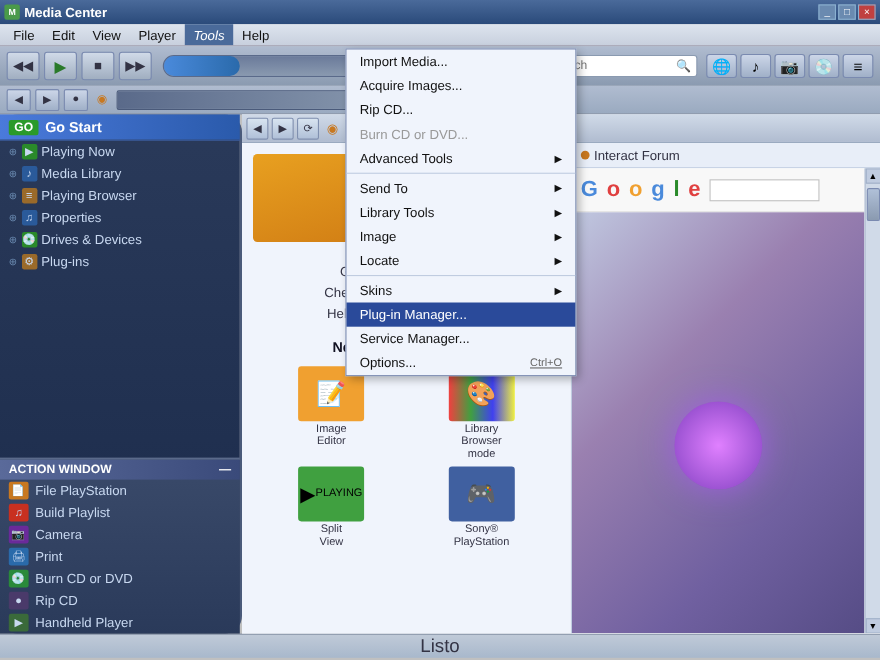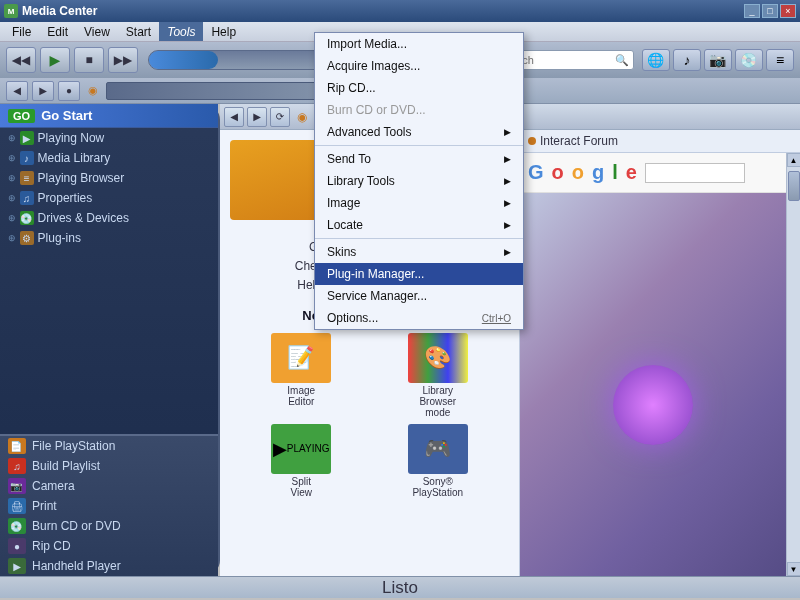--- a/index.html
+++ b/index.html
@@ -314,21 +314,21 @@
     
     #dropdown-overlay {
       position: fixed;
       top: 0; left: 0;
       width: 800px; height: 600px;
       z-index: 100;
       pointer-events: none;
     }
     #tools-menu {
       position: absolute;
-      top: 32px; left: 314px;
+      top: 44px; left: 314px;
       width: 210px;
       background: #f0f4fc;
       border: 1px solid #7a8ab0;
       box-shadow: 3px 3px 8px rgba(0,0,0,0.3);
       z-index: 200;
       pointer-events: all;
     }
     .dd-item {
       display: flex; align-items: center; justify-content: space-between;
       padding: 4px 12px;
@@ -364,21 +364,21 @@
     <div class="titlebar-btn">_</div>
     <div class="titlebar-btn">□</div>
     <div class="titlebar-btn" style="background:#c04040;">×</div>
   </div>
 </div>
 
 <div id="menubar">
   <div class="menu-item">File</div>
   <div class="menu-item">Edit</div>
   <div class="menu-item">View</div>
-  <div class="menu-item">Start</div>
+  <div class="menu-item">Player</div>
   <div class="menu-item active">Tools</div>
   <div class="menu-item">Help</div>
 </div>
 
 <div id="toolbar">
   <div class="tb-btn">◀◀</div>
   <div class="tb-btn" style="color:#2a7a2a; font-size:14px;">▶</div>
   <div class="tb-btn">■</div>
   <div class="tb-btn">▶▶</div>
   <div id="tb-progress">
@@ -445,20 +445,24 @@
         <span>Drives &amp; Devices</span>
       </div>
       <div class="nav-item">
         <span class="expand">⊕</span>
         <span class="nav-icon orange">⚙</span>
         <span>Plug-ins</span>
       </div>
     </div>
 
     <div id="action-window">
+      <div id="action-title">
+        <span>ACTION WINDOW</span>
+        <span style="cursor:pointer;">—</span>
+      </div>
       <div class="action-item">
         <span class="action-icon ai-orange">📄</span>
         <span>File PlayStation</span>
       </div>
       <div class="action-item">
         <span class="action-icon ai-red">♫</span>
         <span>Build Playlist</span>
       </div>
       <div class="action-item">
         <span class="action-icon ai-purple">📷</span>

